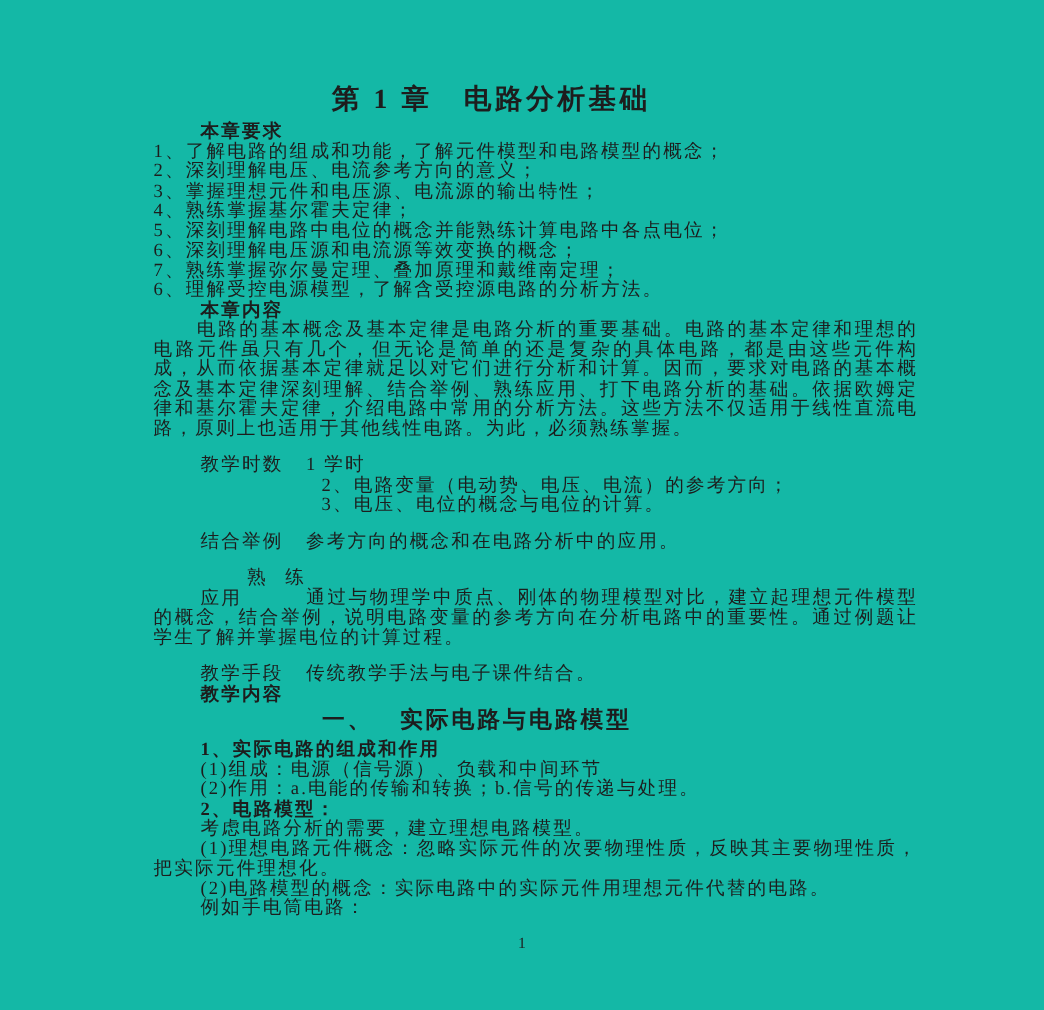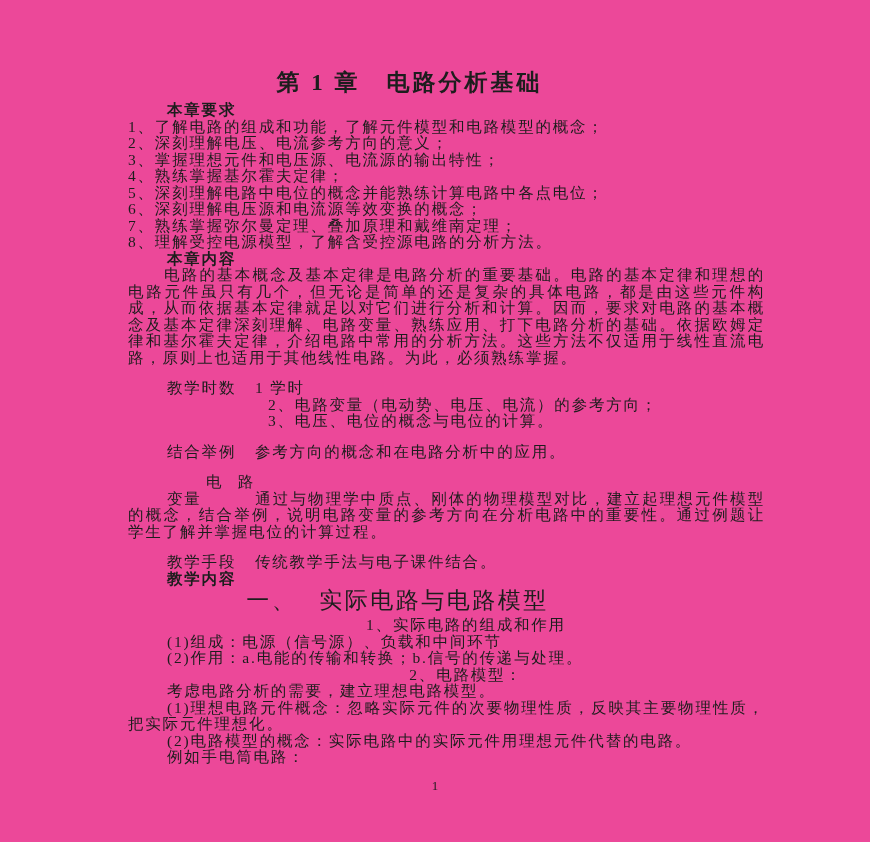--- a/index.html
+++ b/index.html
@@ -1,19 +1,19 @@
 <!DOCTYPE html>
 <html><head>
 <meta charset="utf-8">
 <style>
   html,body { margin:0; padding:0; background:#ffffff; }
   .page {
     position:relative;
     width:870px; height:842px;
-    background:#ec4899;
+    background:#14b8a6;
     color:#1d1d1d;
     font-family:"Liberation Serif","DejaVu Serif",serif;
     font-size:15.5px;
     line-height:16.5px;
     letter-spacing:1.8px;
     overflow:hidden;
   }
   .content {
     position:absolute; left:128px; top:68px; width:637px;
   }
@@ -28,26 +28,26 @@
   .para { margin:0; text-indent:36px; text-align:justify; }
   .sec-head {
     font-weight:bold; font-size:18px; line-height:20px; letter-spacing:2px;
     margin:12px 0 6px 102px;
   }
   .kv-row { margin-left:39px; }
   .kv-label { font-weight:normal; display:inline-block; width:88px; letter-spacing:1.8px;margin-top:14px; }
   .kv-sub { margin-left:140px; }
   p.hang { margin:0; text-indent:39px; text-align:justify; }
   .center-head {
-    font-weight:normal; font-size:23px; line-height:24px; letter-spacing:2.5px;
+    font-weight:bold; font-size:19px; line-height:24px; letter-spacing:2.5px;
     text-align:center; padding-right:98px;
     margin:2px 0 4px 0;
   }
   .center-head .gap { display:inline-block; width:22px; }
-  .sub-head { font-weight:normal; margin-left:39px;text-align:center; }
+  .sub-head { font-weight:bold; margin-left:39px; }
   .tline { margin:0; text-indent:39px; text-align:justify; }
   .page-num {
     position:absolute; left:0; right:0; top:778px;
     text-align:center; font-size:13px; letter-spacing:0;
   }
 </style>
 </head>
 <body>
 
 <div class="page">
@@ -56,36 +56,36 @@
     <h1 class="doc-title">第 1 章　电路分析基础</h1>
 
     <div class="b-head">本章要求</div>
     <div class="req-item">1、了解电路的组成和功能，了解元件模型和电路模型的概念；</div>
     <div class="req-item">2、深刻理解电压、电流参考方向的意义；</div>
     <div class="req-item">3、掌握理想元件和电压源、电流源的输出特性；</div>
     <div class="req-item">4、熟练掌握基尔霍夫定律；</div>
     <div class="req-item">5、深刻理解电路中电位的概念并能熟练计算电路中各点电位；</div>
     <div class="req-item">6、深刻理解电压源和电流源等效变换的概念；</div>
     <div class="req-item">7、熟练掌握弥尔曼定理、叠加原理和戴维南定理；</div>
-    <div class="req-item">8、理解受控电源模型，了解含受控源电路的分析方法。</div>
+    <div class="req-item">6、理解受控电源模型，了解含受控源电路的分析方法。</div>
 
     <div class="b-head">本章内容</div>
-    <p class="para">电路的基本概念及基本定律是电路分析的重要基础。电路的基本定律和理想的电路元件虽只有几个，但无论是简单的还是复杂的具体电路，都是由这些元件构成，从而依据基本定律就足以对它们进行分析和计算。因而，要求对电路的基本概念及基本定律深刻理解、电路变量、熟练应用、打下电路分析的基础。依据欧姆定律和基尔霍夫定律，介绍电路中常用的分析方法。这些方法不仅适用于线性直流电路，原则上也适用于其他线性电路。为此，必须熟练掌握。</p>
+    <p class="para">电路的基本概念及基本定律是电路分析的重要基础。电路的基本定律和理想的电路元件虽只有几个，但无论是简单的还是复杂的具体电路，都是由这些元件构成，从而依据基本定律就足以对它们进行分析和计算。因而，要求对电路的基本概念及基本定律深刻理解、结合举例、熟练应用、打下电路分析的基础。依据欧姆定律和基尔霍夫定律，介绍电路中常用的分析方法。这些方法不仅适用于线性直流电路，原则上也适用于其他线性电路。为此，必须熟练掌握。</p>
 
 
     <div class="kv-row">
       <b class="kv-label">教学时数</b><span>1 学时</span>
     </div>
     <div class="kv-sub">2、电路变量（电动势、电压、电流）的参考方向；</div>
     <div class="kv-sub">3、电压、电位的概念与电位的计算。</div>
     <div class="kv-row">
       <b class="kv-label">结合举例</b><span>参考方向的概念和在电路分析中的应用。</span>
     </div>
 
-    <p class="hang"><b class="kv-label">电路变量</b><span>通过与物理学中质点、刚体的物理模型对比，建立起理想元件模型的概念，结合举例，说明电路变量的参考方向在分析电路中的重要性。通过例题让学生了解并掌握电位的计算过程。</span></p>
+    <p class="hang"><b class="kv-label">熟练应用</b><span>通过与物理学中质点、刚体的物理模型对比，建立起理想元件模型的概念，结合举例，说明电路变量的参考方向在分析电路中的重要性。通过例题让学生了解并掌握电位的计算过程。</span></p>
 
     <div class="kv-row">
       <b class="kv-label">教学手段</b><span>传统教学手法与电子课件结合。</span>
     </div>
     <div class="b-head">教学内容</div>
 
     <h3 class="center-head"><span>一、</span><span class="gap"></span><span>实际电路与电路模型</span></h3>
 
     <div class="sub-head">1、实际电路的组成和作用</div>
     <p class="tline">(1)组成：电源（信号源）、负载和中间环节</p>

